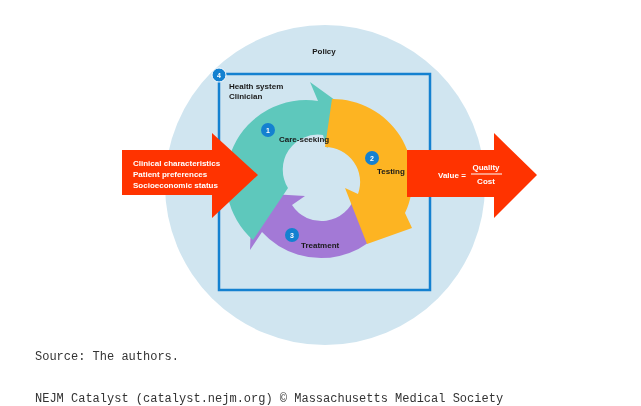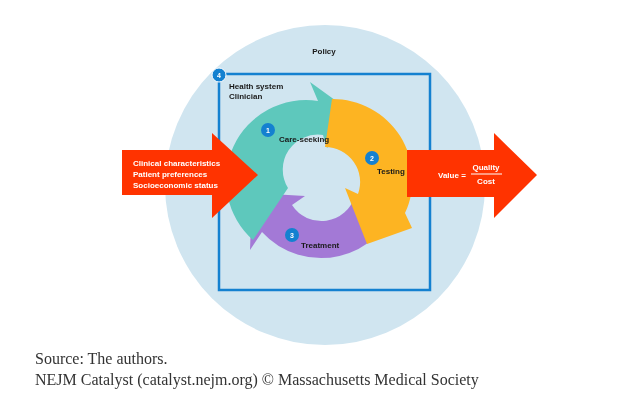--- a/index.html
+++ b/index.html
@@ -2,24 +2,24 @@
 <html><head>
 <meta charset="utf-8">
 <style>
   html, body { margin: 0; padding: 0; background: #ffffff; }
   body { width: 641px; height: 406px; position: relative; overflow: hidden;
          font-family: "Liberation Sans", sans-serif; }
   #diagram { position: absolute; left: 0; top: 0; }
   .lbl { font-family: "Liberation Sans", sans-serif; font-weight: bold; fill: #1a1a1a; font-size: 8px; }
   .wlbl { font-family: "Liberation Sans", sans-serif; font-weight: bold; fill: #ffffff; font-size: 8px; }
   .num { font-family: "Liberation Sans", sans-serif; font-weight: bold; fill: #ffffff; font-size: 7px; }
-  .footer { position: absolute; left: 35px; font-size: 16px; color: #333333;
-            font-family: Liberation Serif, serif; }
+  .footer { position: absolute; left: 35px; font-size: 12px; color: #333333;
+            font-family: Liberation Mono, monospace; }
   #source { top: 350px; }
-  #credit { top: 371px; }
+  #credit { top: 392px; }
 </style>
 </head>
 <body>
 
 <svg id="diagram" width="641" height="406" viewBox="0 0 641 406">
 
   <circle cx="325" cy="185" r="160" fill="#d0e5f0"></circle>
   <text class="lbl" x="324" y="54" text-anchor="middle" font-size="8">Policy</text>
 
   <rect x="219" y="74" width="211" height="216" fill="none" stroke="#1481d0" stroke-width="2.5"></rect>

